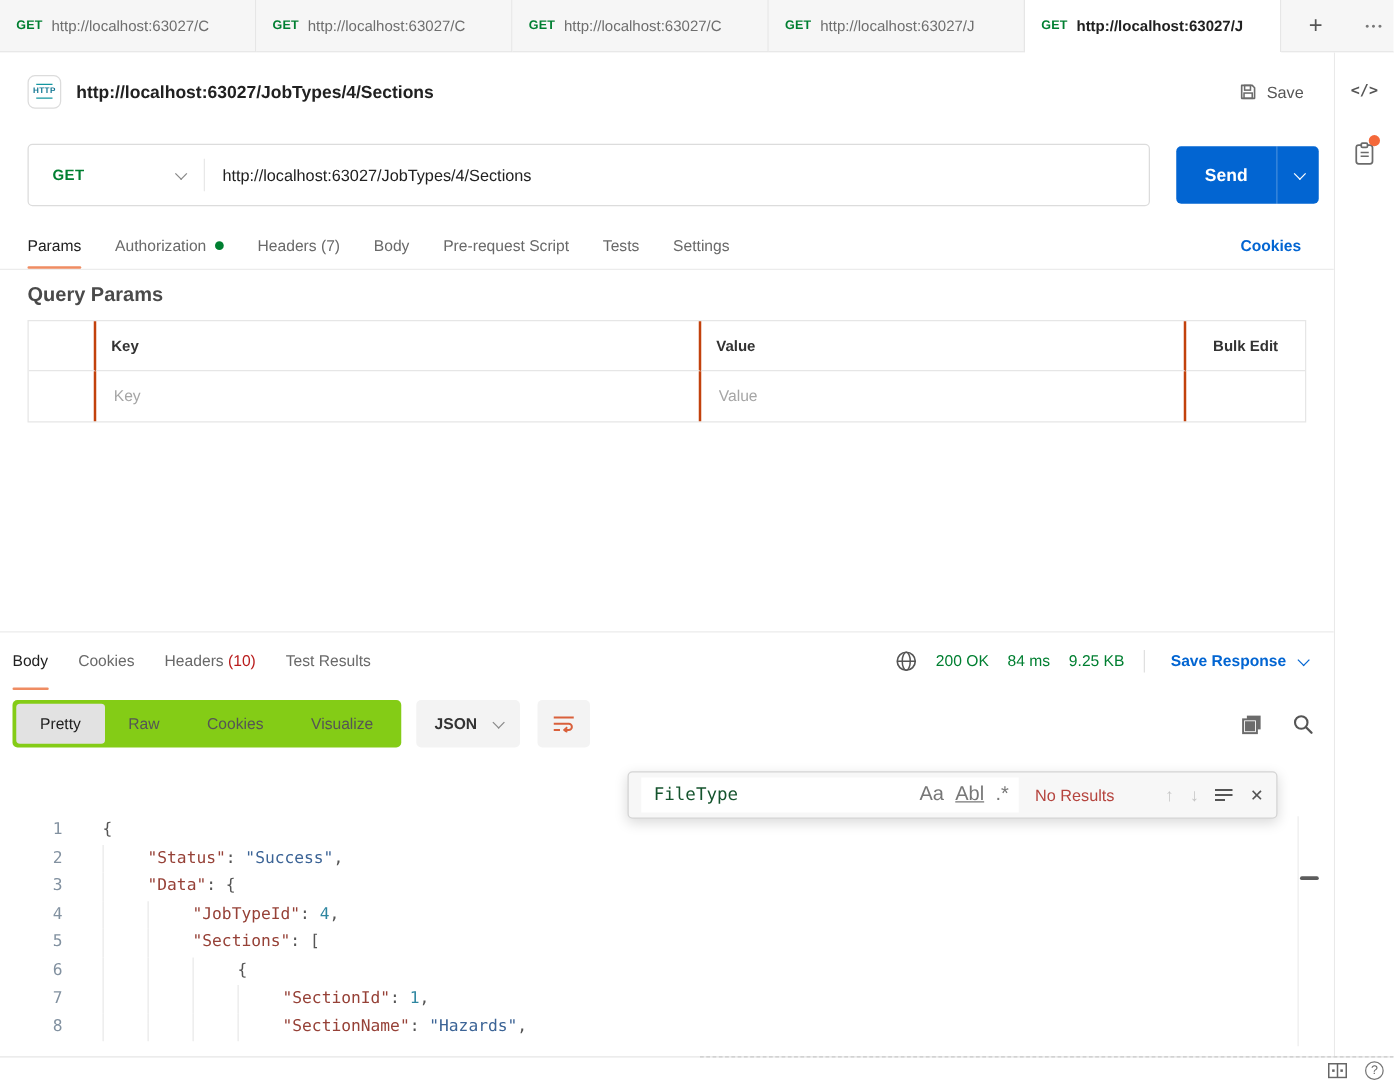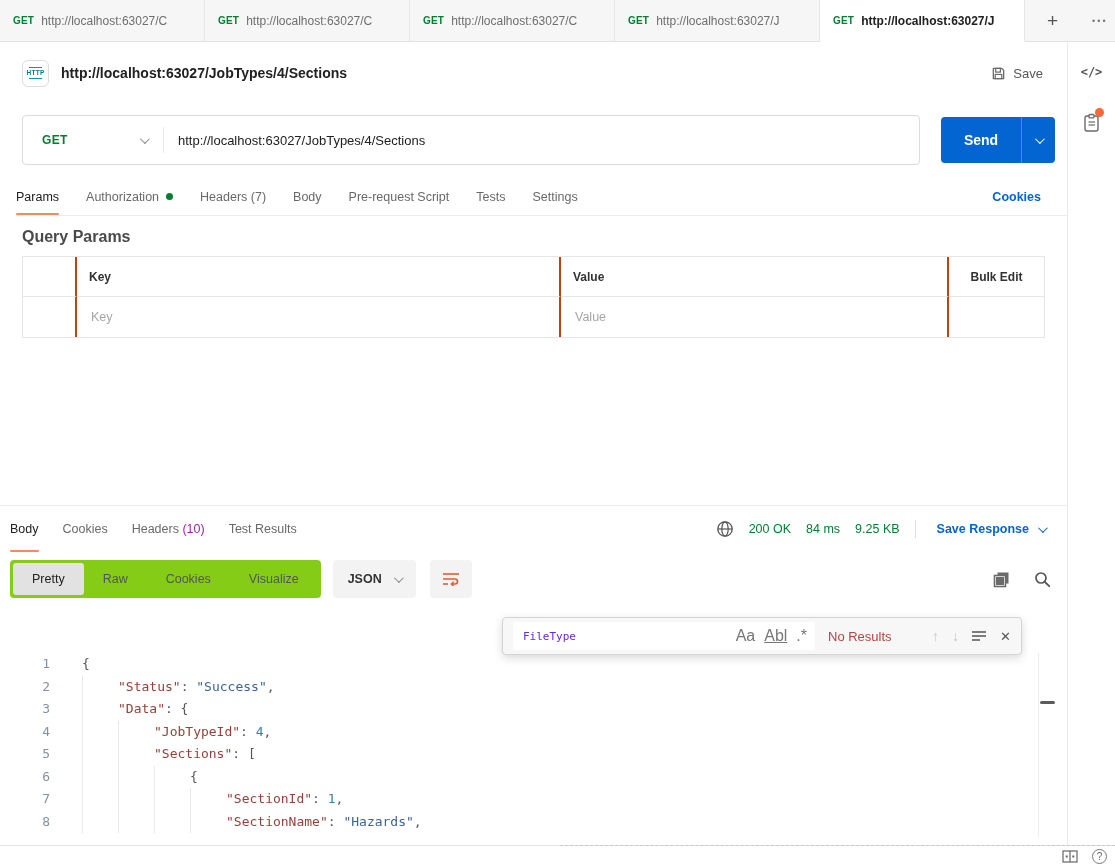--- a/index.html
+++ b/index.html
@@ -48,22 +48,22 @@
   .url-input{flex:1;border:none;outline:none;background:transparent;font-family:"Liberation Sans",sans-serif;
              font-size:13px;color:#212121;padding:0 12px 0 14px;}
 
   .send-btn{position:absolute;top:75px;right:12px;width:114px;height:46px;background:#0265d2;border:none;
             border-radius:4px;color:#fff;display:flex;align-items:stretch;cursor:pointer;padding:0;}
   .send-main{flex:1;display:flex;align-items:center;justify-content:center;font-size:14px;font-weight:600;
              font-family:"Liberation Sans",sans-serif;color:#fff;}
   .send-caret{width:34px;display:flex;align-items:center;justify-content:center;border-left:1px solid rgba(255,255,255,.25);}
   .send-caret .chev{border-color:#fff;}
 
-  .req-tabs{position:absolute;top:136px;left:16px;right:0;height:38px;border-bottom:1px solid #ececec;
-            display:flex;align-items:stretch;gap:27px;}
+  .req-tabs{position:absolute;top:136px;left:0;right:0;height:38px;border-bottom:1px solid #ececec;
+            display:flex;align-items:stretch;padding-left:22px;gap:27px;}
   .rtab{position:relative;display:flex;align-items:center;font-size:12.5px;color:#696969;cursor:pointer;}
   .rtab.active{color:#212121;}
   .rtab.active::after{content:'';position:absolute;left:0;right:0;bottom:0;height:2px;background:#ef8c62;border-radius:2px;}
   .dot{width:7px;height:7px;border-radius:50%;background:#007f31;display:inline-block;margin-left:7px;}
   .cookies-link{position:absolute;right:26px;top:0;bottom:0;display:flex;align-items:center;
                 color:#0265d2;font-size:12.5px;font-weight:600;cursor:pointer;}
 
   .qp-title{position:absolute;top:186px;left:22px;font-size:16px;font-weight:600;color:#4a4a4a;}
 
   .qp-table{position:absolute;top:214px;left:22px;width:1023px;border:1px solid #e6e6e6;
@@ -74,21 +74,21 @@
   .qp-head{font-size:12px;font-weight:700;color:#333;}
   .qp-head.center{justify-content:center;}
   .qp-input{border:none;outline:none;background:transparent;width:100%;font-size:12.5px;color:#333;
             font-family:"Liberation Sans",sans-serif;}
   .qp-input::placeholder{color:#a6a6a6;}
 
   
   .resp{position:absolute;top:463px;left:0;right:0;height:340px;border-top:1px solid #ececec;}
   .resp-tabs{position:absolute;top:0;left:0;right:0;height:46px;display:flex;align-items:stretch;
              padding-left:10px;gap:24px;}
-  .cnt-green{color:#a21caf;}
+  .cnt-green{color:#b91c1c;}
   .resp-status{margin-left:auto;display:flex;align-items:center;gap:15px;padding-right:16px;}
   .stat-txt{font-size:12.5px;color:#007f31;}
   .stat-sep{width:1px;height:18px;background:#e0e0e0;}
   .save-resp{display:flex;align-items:center;gap:9px;color:#0265d2;font-size:12.5px;font-weight:600;
              background:none;border:none;cursor:pointer;}
   .save-resp .chev{border-color:#0265d2;}
 
   .resp-toolbar{position:absolute;top:53px;left:10px;right:14px;height:40px;display:flex;align-items:center;}
   .segmented{display:flex;background:#84cc16;border-radius:4px;padding:3px;height:38px;}
   .seg{padding:0 19px;display:flex;align-items:center;font-size:12.5px;color:#555;border-radius:3px;cursor:pointer;}
@@ -99,21 +99,21 @@
             display:flex;align-items:center;justify-content:center;cursor:pointer;}
   .tool-icons{margin-left:auto;display:flex;align-items:center;gap:20px;}
   .tool-icons .ic{background:none;border:none;padding:2px;cursor:pointer;display:flex;}
 
   
   .search-overlay{position:absolute;top:111px;left:502px;width:520px;height:38px;background:#f7f7f7;
                   border:1px solid #d4d4d4;border-radius:4px;box-shadow:0 3px 10px rgba(0,0,0,.15);
                   display:flex;align-items:center;padding:0 10px;z-index:5;}
   .search-input-box{width:302px;height:28px;background:#fff;display:flex;align-items:center;padding:0 8px;flex:none;}
   .search-input{border:none;outline:none;background:transparent;flex:1;min-width:0;
-                font-family:"DejaVu Sans Mono",monospace;font-size:11px;color:#6d28d9;}
+                font-family:"DejaVu Sans Mono",monospace;font-size:14px;color:#14532d;}
   .s-opt{font-size:16px;color:#777;margin-left:9px;cursor:pointer;flex:none;font-family:"Liberation Sans",sans-serif;}
   .s-opt.word{text-decoration:underline;}
   .no-results{margin-left:13px;font-size:13px;color:#b5443e;flex:none;}
   .s-nav{margin-left:auto;display:flex;align-items:center;gap:13px;}
   .s-arrow{font-size:14px;color:#c6c6c6;cursor:default;}
   .s-close{font-size:13px;color:#555;cursor:pointer;}
 
   
   .code{position:absolute;top:147px;left:0;right:28px;bottom:4px;
         font-family:"DejaVu Sans Mono",monospace;font-size:13px;overflow:hidden;}

